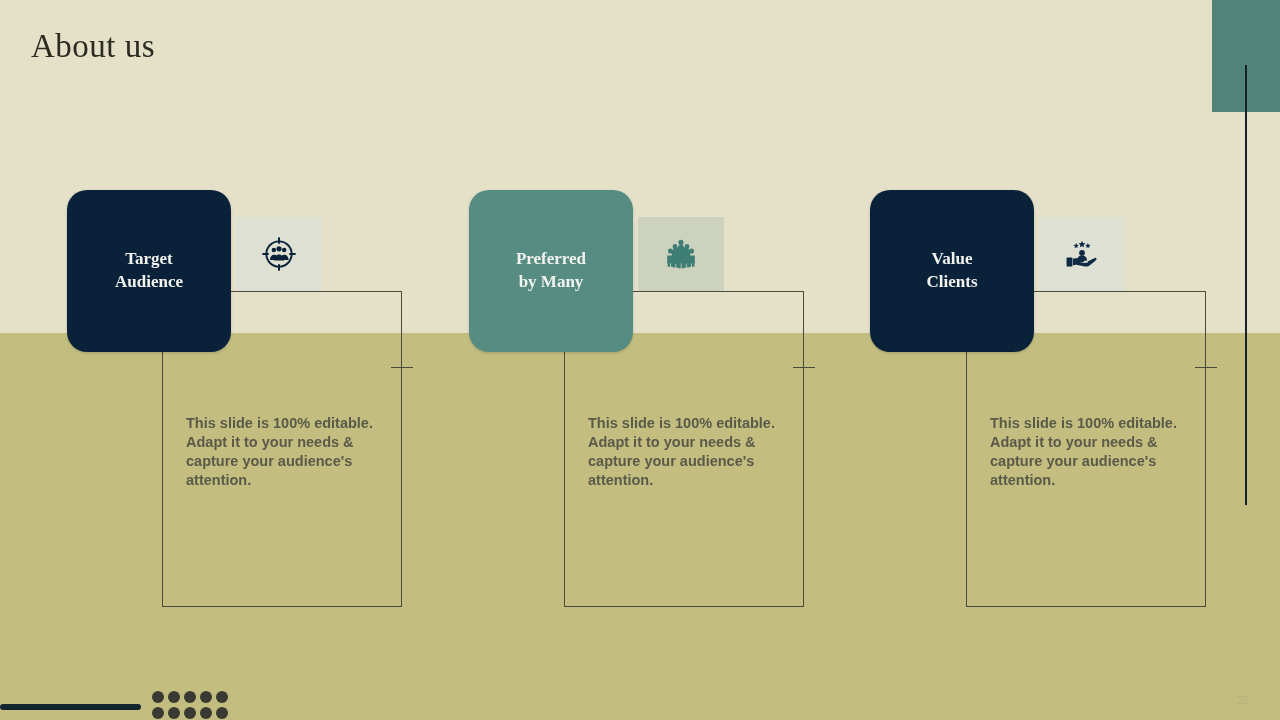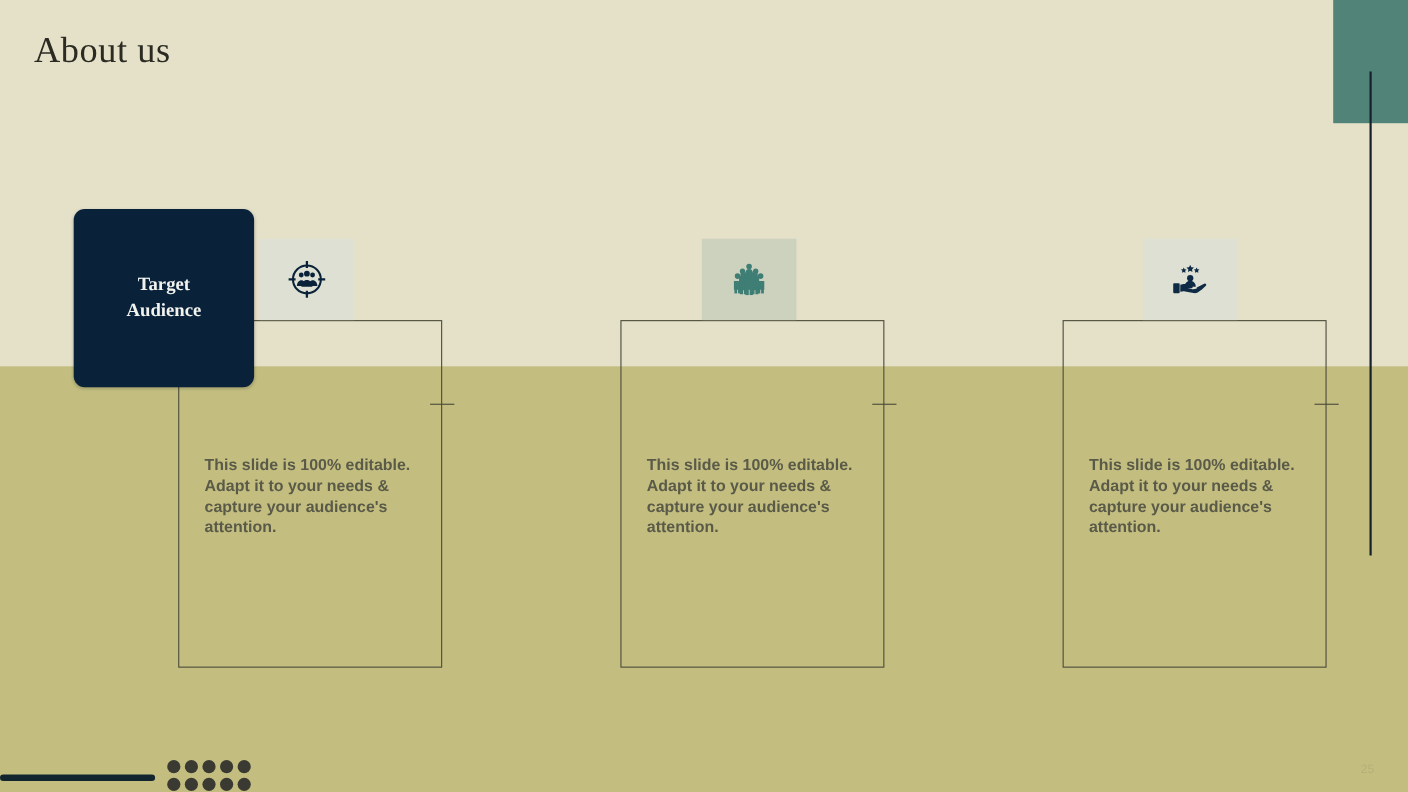--- a/index.html
+++ b/index.html
@@ -19,21 +19,21 @@
   .frame{position:absolute;border:1px solid #4a4a3a;background:transparent;}
   .tick{position:absolute;height:1px;background:#4a4a3a;}
 
   
   .iconbox{position:absolute;width:86px;height:74px;background:#dde0d2;
            display:flex;align-items:center;justify-content:center;}
   .iconbox.sage{background:#cdd2bf;}
   .iconbox svg{display:block;}
 
   
-  .card{position:absolute;width:164px;height:162px;border-radius:10px;
+  .card{position:absolute;width:164px;height:162px;border-radius:20px;
         display:flex;align-items:center;justify-content:center;text-align:center;
         font-family:"Liberation Serif",serif;font-weight:bold;font-size:17px;
         line-height:1.35;color:#f2f3ef;box-shadow:0 1px 3px rgba(0,0,0,.18);}
   .card.navy{background:#0a2239;}
   .card.teal{background:#568c81;}
   .card .ctxt{white-space:pre-line;}
 
   
   .body-copy{position:absolute;width:190px;text-align:left;font-size:14.5px;
              line-height:1.32;color:#5a5a48;font-family:"Liberation Sans",sans-serif;font-weight:bold;}
@@ -116,20 +116,24 @@
           <rect x="31.6" y="34" width="3.6" height="8"></rect>
           <circle cx="24" cy="15.5" r="4"></circle>
           <path d="M18.8 22.5h10.4v14H18.8z"></path>
           <rect x="19.6" y="34" width="4" height="9"></rect>
           <rect x="24.6" y="34" width="4" height="9"></rect>
         </g>
       </svg>
     </span>
   </div>
 
+  <div class="card teal" style="left:469px;top:190px;">
+    <span class="ctxt">Preferred
+by Many</span>
+  </div>
 
   <div class="body-copy" style="left:588px;top:414px;">This slide is 100% editable. Adapt it to your needs &amp; capture your audience's attention.</div>
 
   <div class="frame" style="left:966px;top:291px;width:238px;height:314px;"></div>
   <div class="tick" style="left:1195px;top:367px;width:22px;"></div>
 
   <div class="iconbox" style="left:1039px;top:217px;">
     <span>
       <svg width="38" height="38" viewBox="0 0 48 48">
         <g fill="#0e2a45">
@@ -138,20 +142,24 @@
           <path d="M31.4 10.2l1 2.1 2.3.3-1.7 1.6.4 2.3-2-1.1-2 1.1.4-2.3-1.7-1.6 2.3-.3z"></path>
           <circle cx="24" cy="22.6" r="3.6"></circle>
           <path d="M17.6 32.5c0-4.2 2.9-7 6.4-7s6.4 2.8 6.4 7z"></path>
           <path d="M31.5 33.2c3.1-1.5 6.3-3.2 8.7-4.3 1.6-.7 3 1.2 1.8 2.5-2.6 2.7-6.4 6-9.4 7.6-1.6.8-3 1-4.8.7l-9.6-1.7c-1.2-.2-2-.4-3.2-.2l-2.4.4v-8.1l2.7-.6c1.9-.4 3.3-.2 5 .3l5.5 1.6c1.5.4 1.6 2.6-.2 2.7l-4.6.1 4.3.9c2 .4 4.2.2 6.2-.7z"></path>
           <rect x="4.5" y="28.3" width="7.4" height="11.6" rx="1.1"></rect>
         </g>
       </svg>
     </span>
   </div>
 
+  <div class="card navy" style="left:870px;top:190px;">
+    <span class="ctxt">Value
+Clients</span>
+  </div>
 
   <div class="body-copy" style="left:990px;top:414px;">This slide is 100% editable. Adapt it to your needs &amp; capture your audience's attention.</div>
 
   <div class="footbar"></div>
   <div class="dots">
     <div class="dot"></div>
     <div class="dot"></div>
     <div class="dot"></div>
     <div class="dot"></div>
     <div class="dot"></div>

